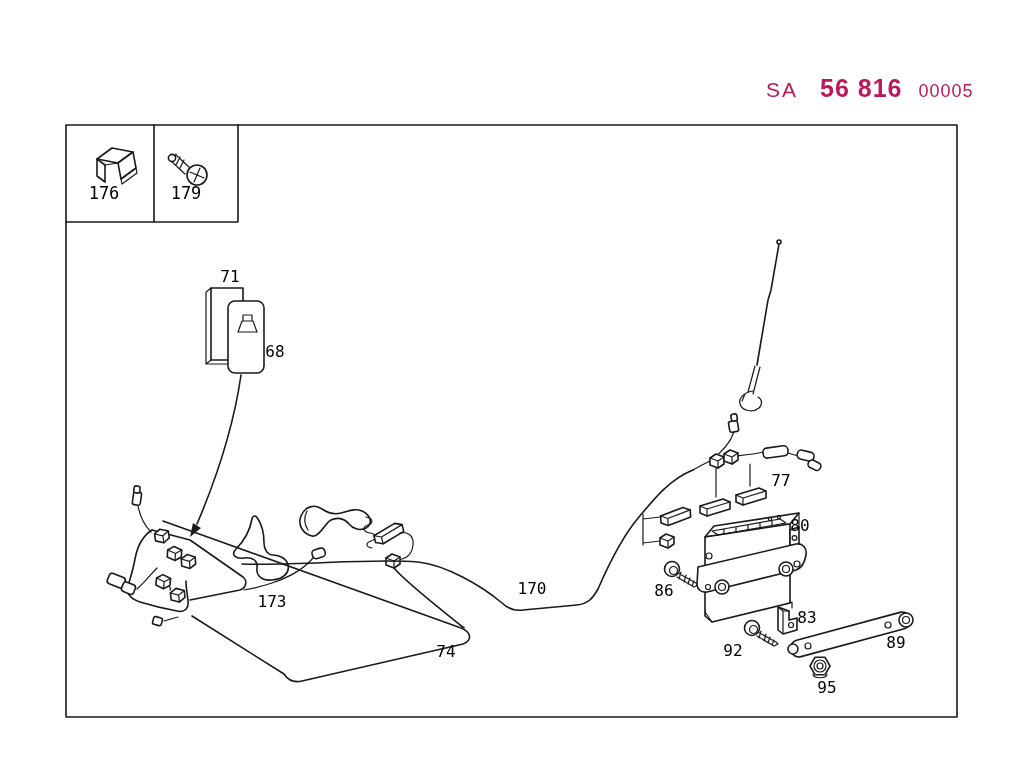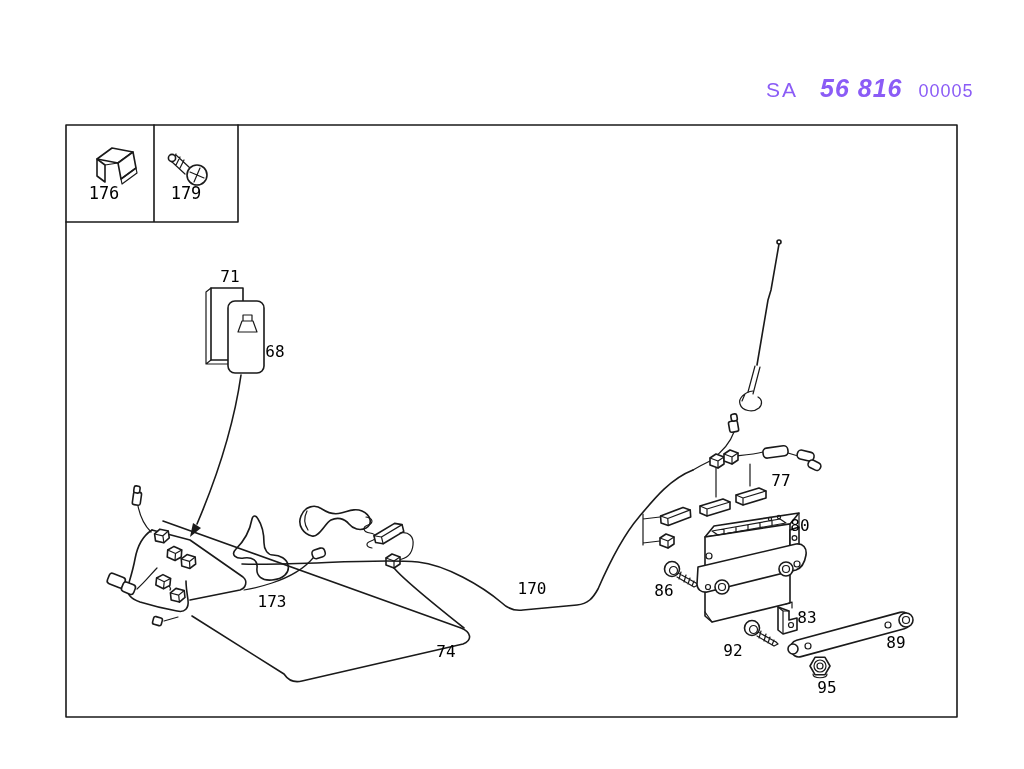--- a/index.html
+++ b/index.html
@@ -1,20 +1,20 @@
 <!DOCTYPE html>
 <html><head>
 <meta charset="utf-8">
 <style>
   html,body { margin:0; padding:0; background:#fff; }
   .stage { position:relative; width:1024px; height:769px; background:#ffffff; overflow:hidden;
            font-family:"Liberation Sans", sans-serif; }
-  .header { position:absolute; left:766px; top:74px; display:flex; align-items:baseline; color:#8b5cf6; }
+  .header { position:absolute; left:766px; top:74px; display:flex; align-items:baseline; color:#be185d; }
   .header .sa     { font-size:21px; letter-spacing:2px; }
-  .header .main   { font-size:25px; font-weight:700; letter-spacing:1px; margin-left:22px;font-style:italic; }
+  .header .main   { font-size:25px; font-weight:700; letter-spacing:1px; margin-left:22px; }
   .header .suffix { font-size:18px; letter-spacing:1px; margin-left:16px; }
   svg.diagram { position:absolute; left:0; top:0; }
   .ln  { fill:none; stroke:#1a1a1a; stroke-width:1.6; stroke-linecap:round; stroke-linejoin:round; }
   .tn  { fill:none; stroke:#1a1a1a; stroke-width:1.2; stroke-linecap:round; stroke-linejoin:round; }
   .fw  { fill:#ffffff; stroke:#1a1a1a; stroke-width:1.6; stroke-linejoin:round; }
   .fb  { fill:#1a1a1a; stroke:none; }
   .lbl { font-family:"DejaVu Sans Mono", monospace; font-size:16px; fill:#000; text-anchor:middle; }
   .lbl.big { font-size:17px; }
 </style>
 </head>

